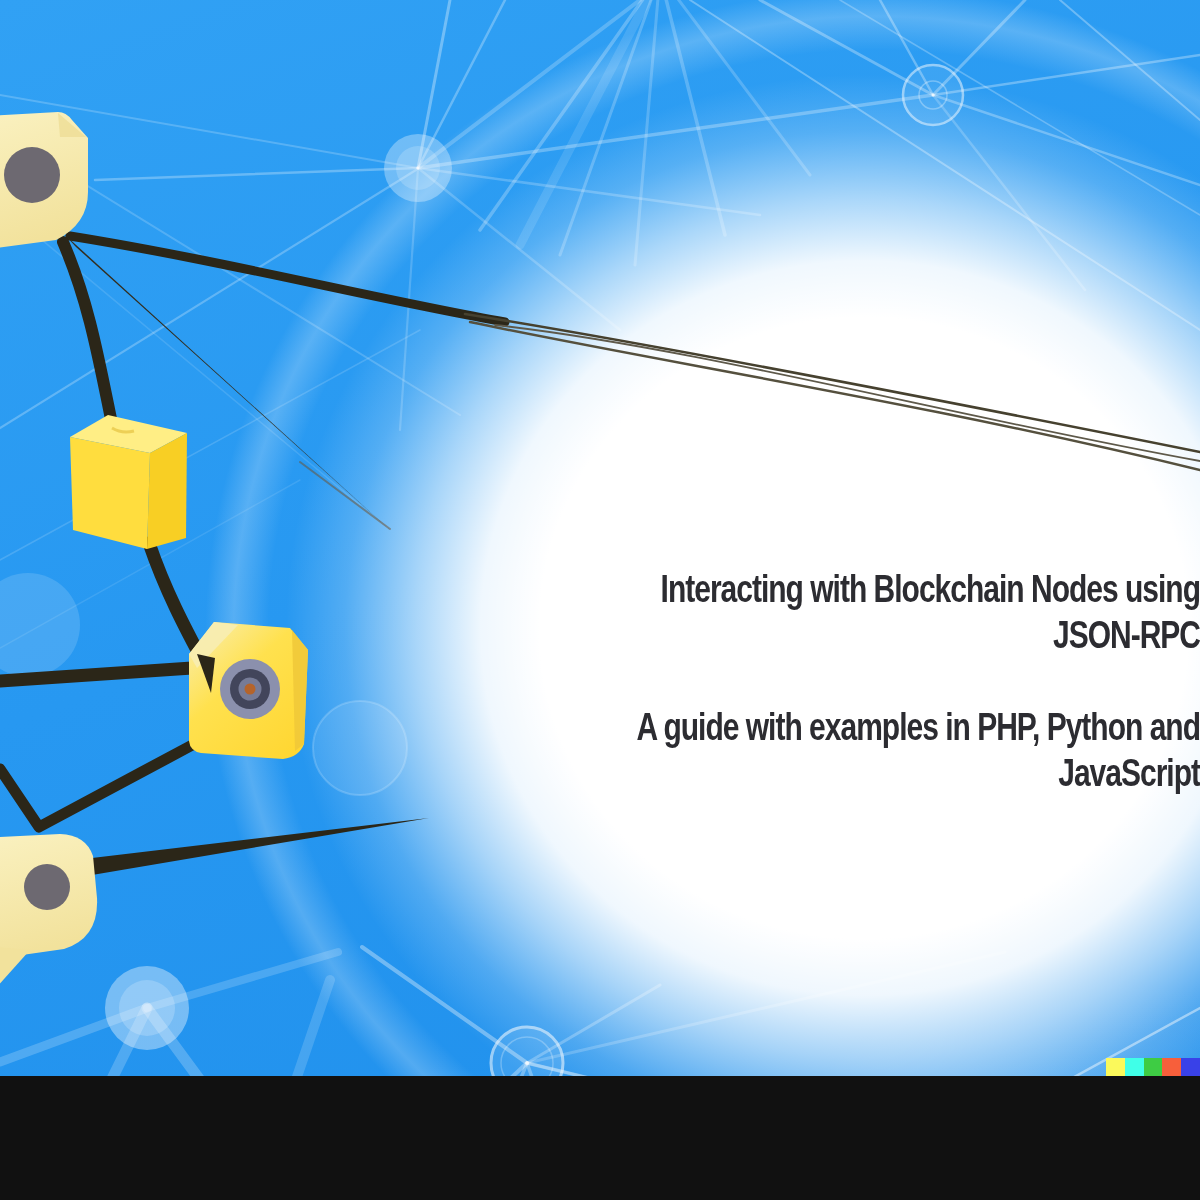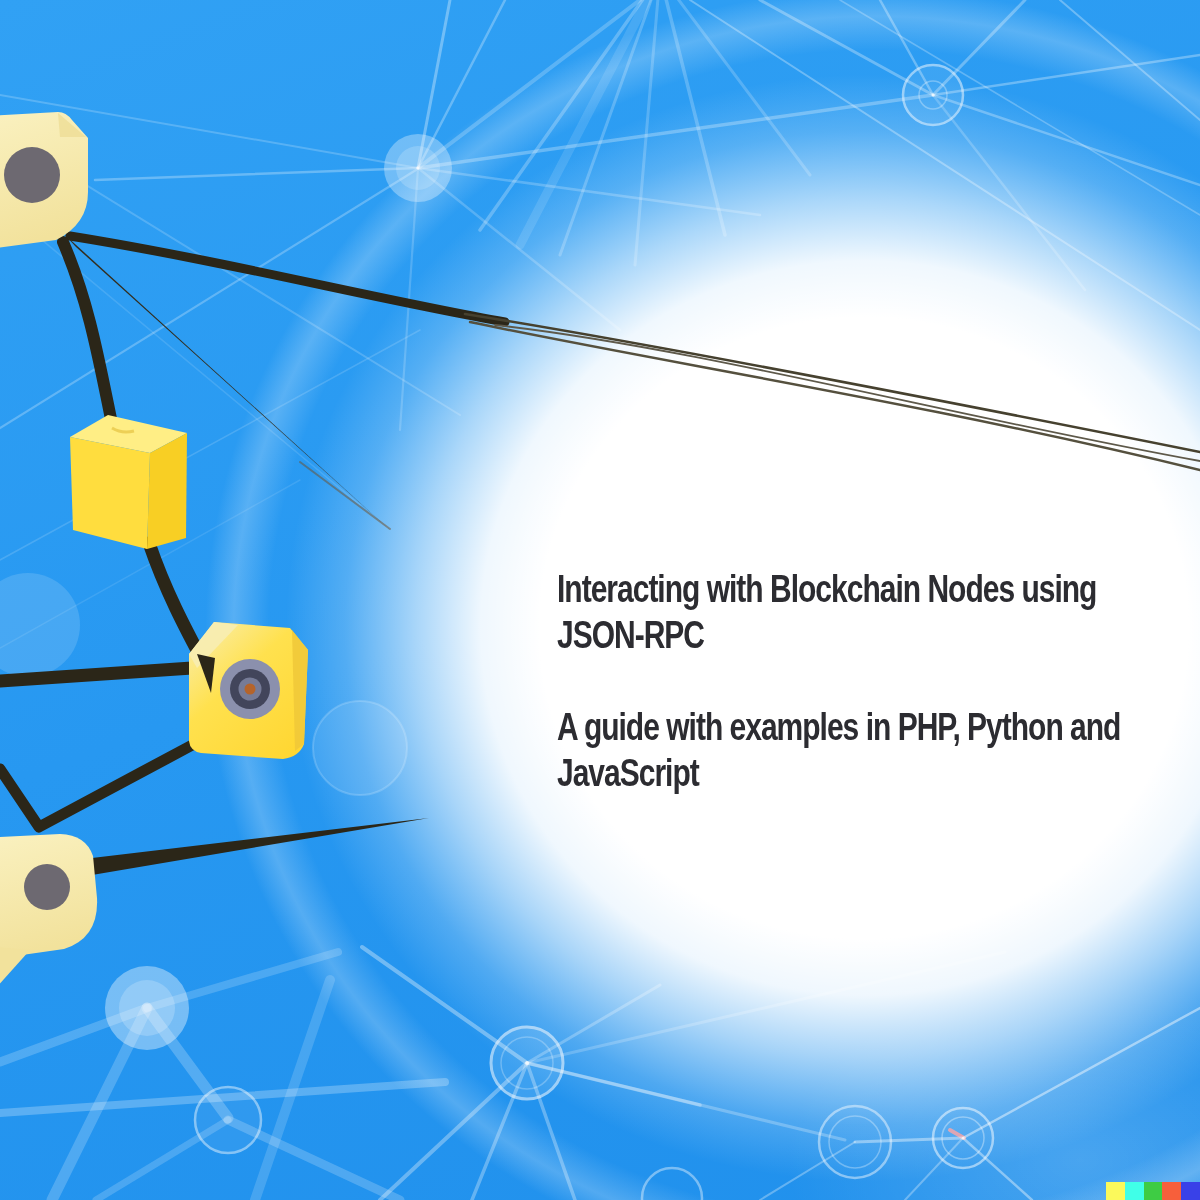--- a/index.html
+++ b/index.html
@@ -1,19 +1,20 @@
 <!DOCTYPE html>
 <html><head>
 <meta charset="utf-8">
 <style>
   html,body{margin:0;padding:0;background:#111;}
   .canvas{
-    position:relative;width:1200px;height:1200px;overflow:hidden;
+    position:relative;width:1200px;height:1076px;overflow:hidden;
     font-family:"Liberation Sans",sans-serif;
     background:linear-gradient(160deg,#31a1f4 0%,#2798f1 48%,#2090ec 100%);
+    text-align:right;
   }
   .layer{position:absolute;inset:0;}
   
   .glow{
     background:
       radial-gradient(ellipse 590px 565px at 864px 628px,
         #ffffff 0%, #ffffff 55%, rgba(255,255,255,.93) 65%,
         rgba(255,255,255,.60) 76%, rgba(255,255,255,.20) 88%, rgba(255,255,255,0) 98%),
       radial-gradient(ellipse 705px 680px at 875px 635px,
         rgba(255,255,255,0) 86%, rgba(255,255,255,.22) 91%, rgba(255,255,255,0) 95%),

